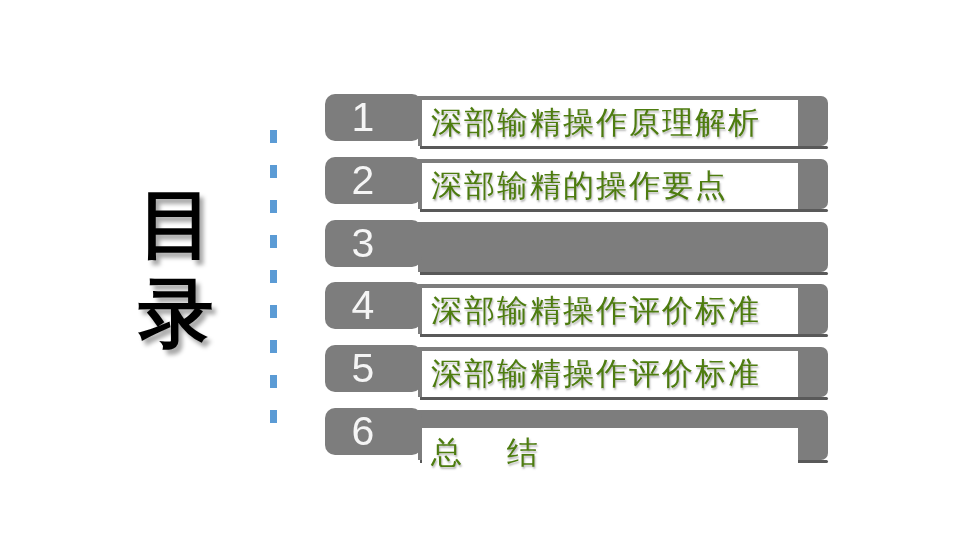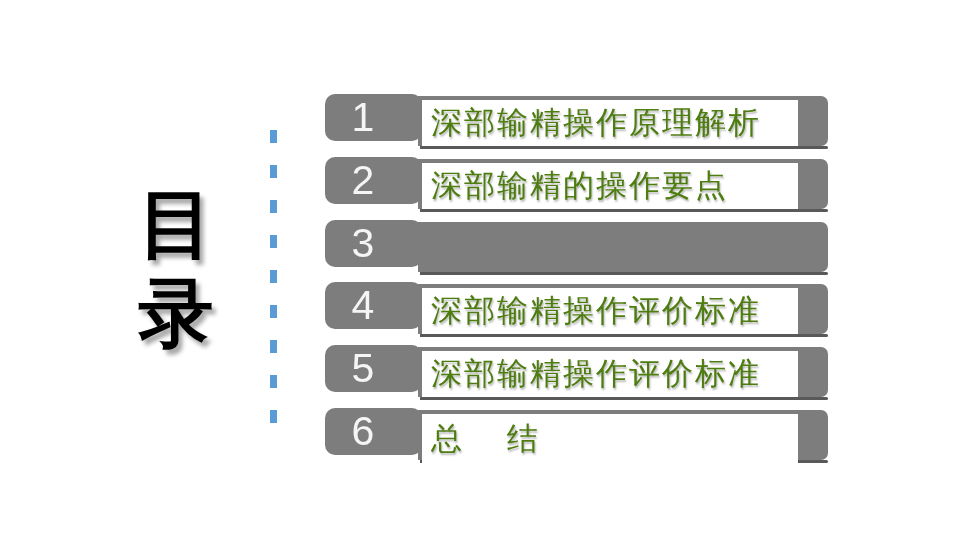--- a/index.html
+++ b/index.html
@@ -33,21 +33,21 @@
   }
   .row .bar-body {
     position:absolute; left:93px; right:0; top:2px; height:50px;
     background:#7d7d7d; border-radius:0 7px 7px 0;
   }
   .row .whitebox {
     position:absolute; left:97px; top:6px; width:376px; height:46px;
     background:#ffffff; display:flex; align-items:center;
     padding-left:9px; box-sizing:border-box;
   }
-  .row.tall .whitebox { top:6px; height:50px; }
+  .row.tall .whitebox { top:20px; height:50px; }
   .row .num-tab {
     position:absolute; left:0; top:0; width:97px; height:47px;
     background:#7d7d7d; border-radius:10px;
   }
   .row .num {
     position:absolute; left:0; top:0; width:76px; height:47px;
     line-height:47px; text-align:center;
     font-family:"Liberation Sans", sans-serif;
     font-size:41px; color:#f5f5f5;
   }

